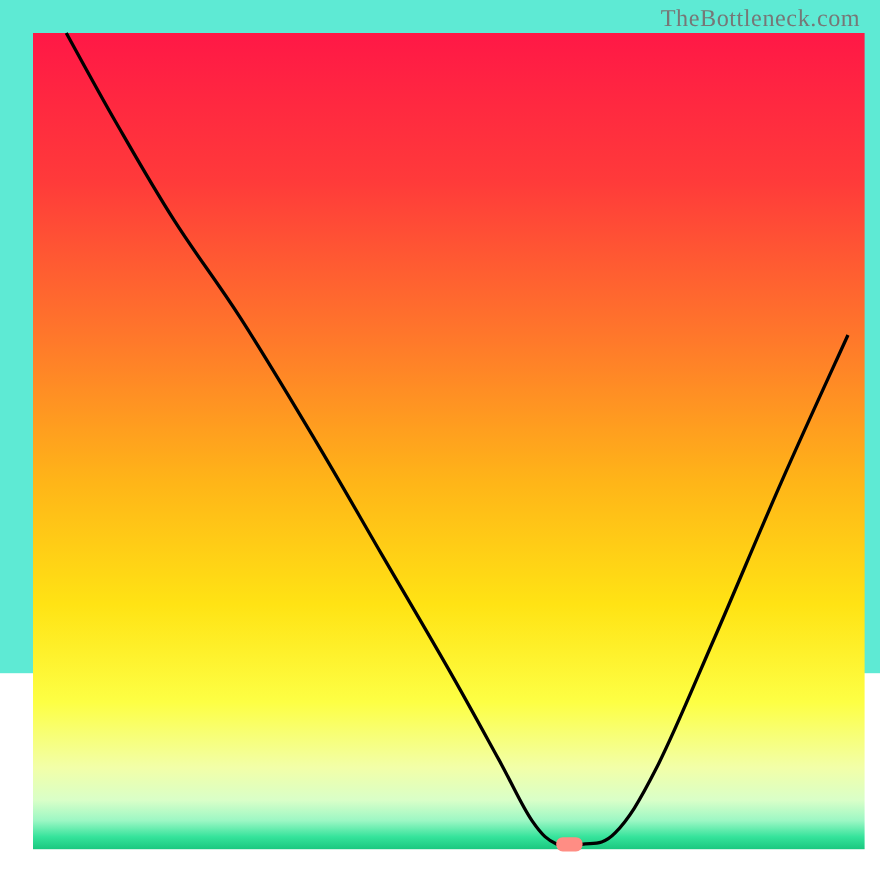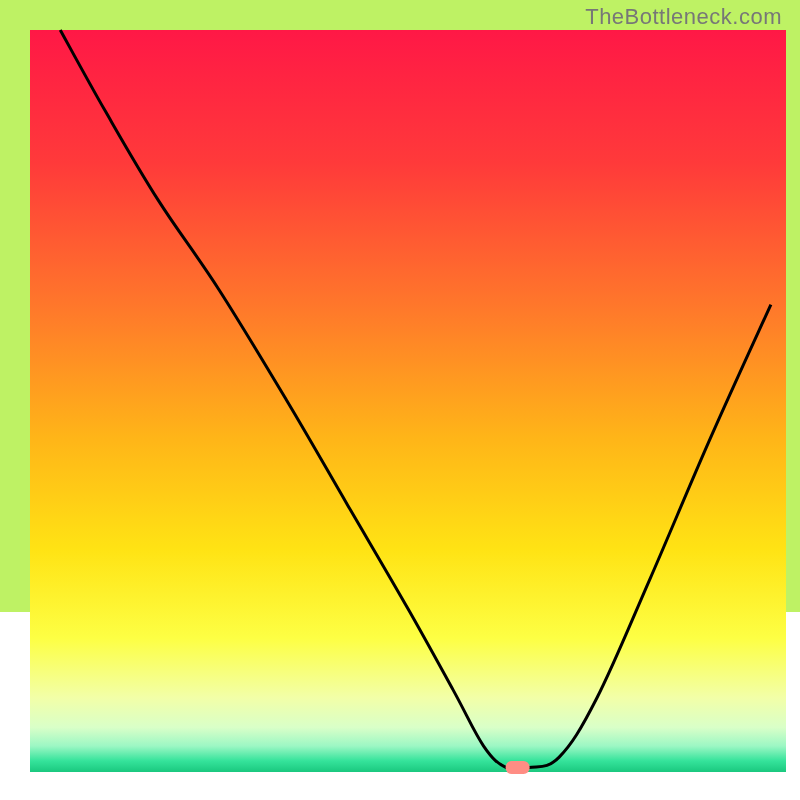--- a/index.html
+++ b/index.html
@@ -8,21 +8,22 @@
     width: 800px;
     height: 800px;
     background: #fff;
     font-family: Arial, Helvetica, sans-serif;
     overflow: hidden;
   }
   .chart {
     position: relative;
     width: 800px;
     height: 612px;
-    background: #bef264;
+    background: #5eead4;
+    font-family: Liberation Serif, serif;
   }
   .attrib {
     position: absolute;
     top: 4px;
     right: 18px;
     color: #777;
     font-size: 22px;
     font-weight: 500;
     letter-spacing: 0.5px;
   }

